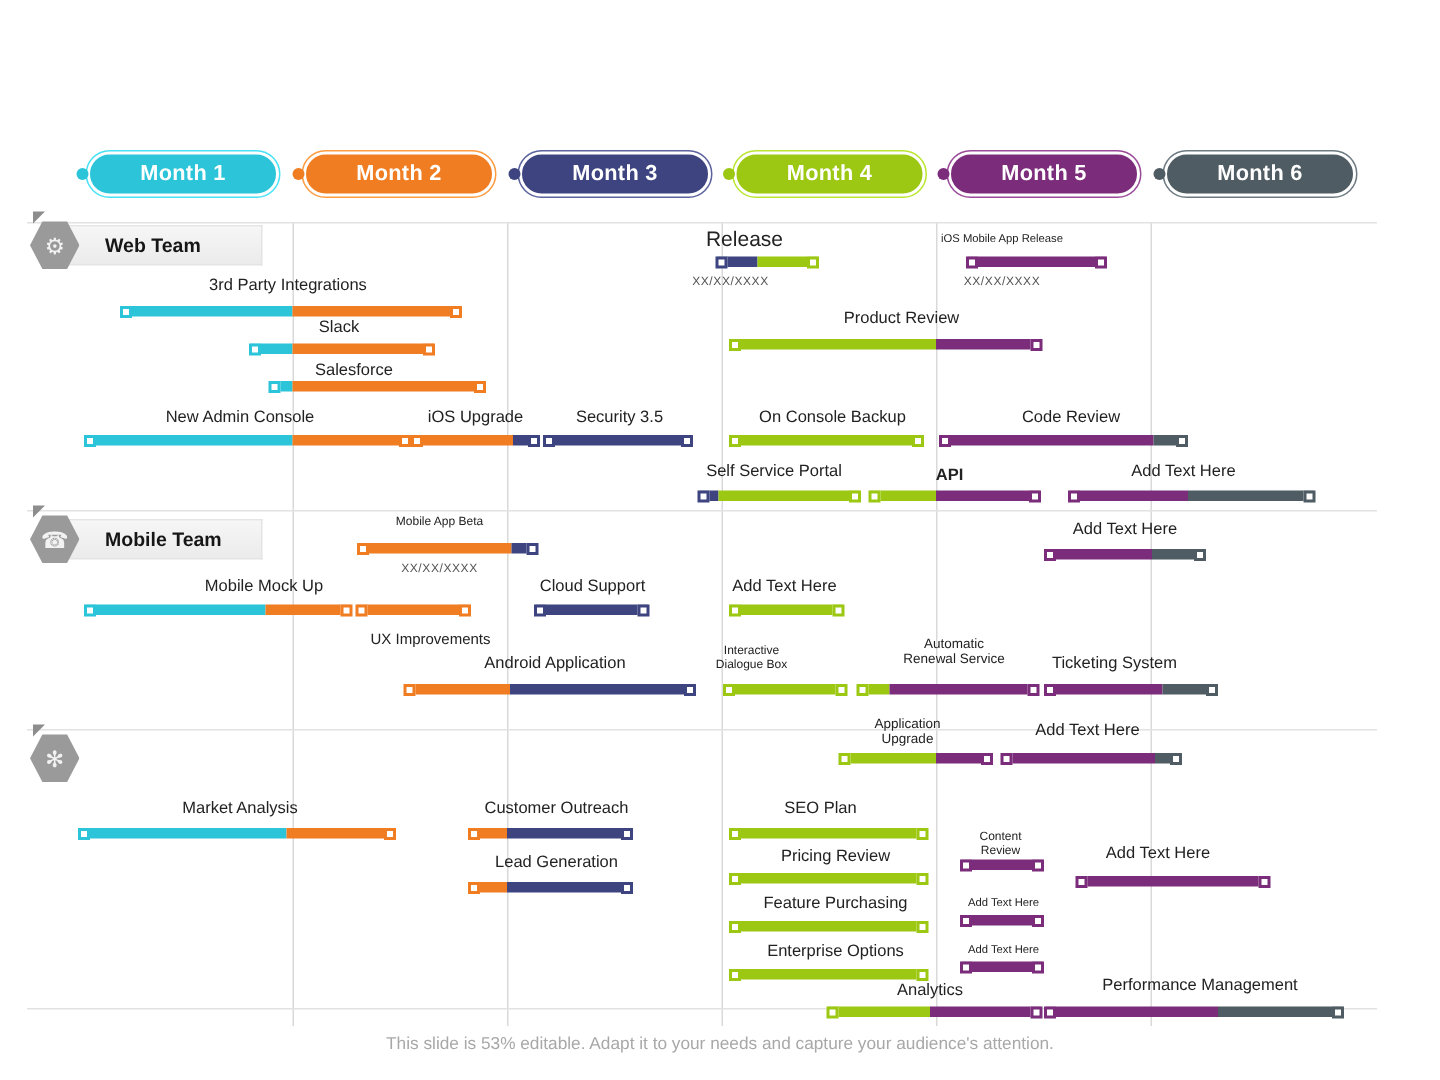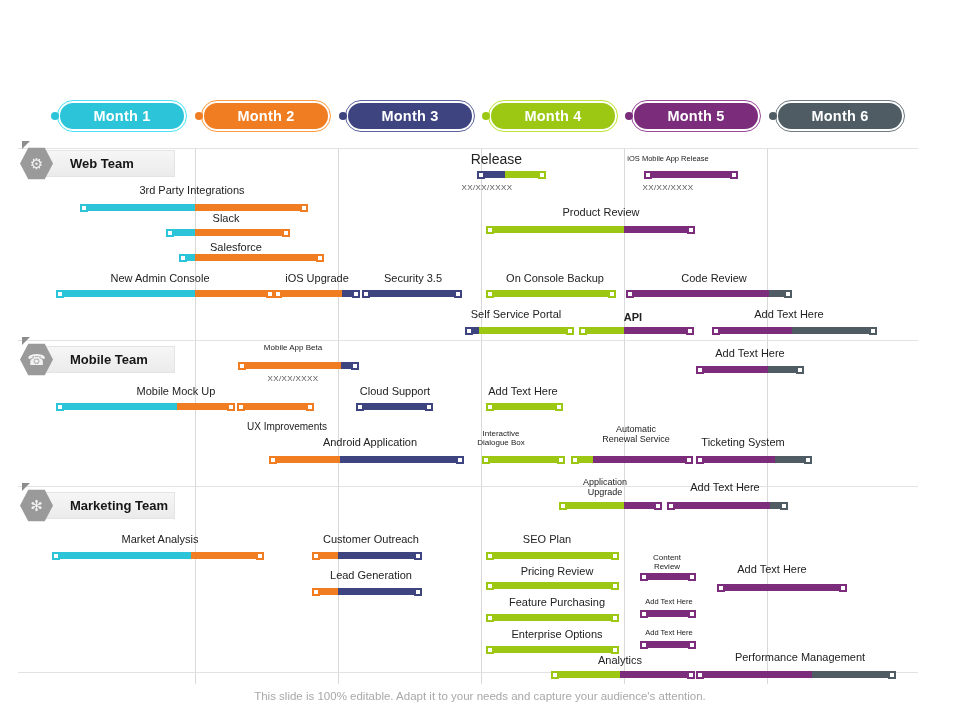--- a/index.html
+++ b/index.html
@@ -150,23 +150,20 @@
       </div>
       <div class="team" style="left: 20px; top: 346px; width: 155px;">
         <span class="corner"></span>
         <span class="plate" style="width: 137px;">
           <span>Mobile Team</span>
         </span>
         <span class="hex">☎</span>
       </div>
       <div class="team" style="left: 20px; top: 492px; width: 155px;">
         <span class="corner"></span>
-        <span class="plate" style="width: 137px;">
-          <span>Marketing Team</span>
-        </span>
         <span class="hex">✻</span>
       </div>
     </div>
   <div id="bars-layer">
       <div class="bar-label" style="left: 452px; top: 152px; width: 70px; font-size: 14px; white-space: nowrap; text-align: right;">Release</div>
       <div class="bar" style="left: 478px; top: 171px; width: 67px;">
         <div class="seg" style="width: 27px; background: rgb(61, 68, 128);"></div>
         <div class="seg" style="width: 40px; background: rgb(156, 200, 19);"></div>
         <span class="cap l" style="border-color: rgb(61, 68, 128);"></span>
         <span class="cap r" style="border-color: rgb(156, 200, 19);"></span>
@@ -424,14 +421,14 @@
       </div>
       <div class="bar-label" style="left: 700px; top: 651px; width: 200px; font-size: 11px; white-space: nowrap;">Performance Management</div>
       <div class="bar" style="left: 697px; top: 671px; width: 198px;">
         <div class="seg" style="width: 115px; background: rgb(123, 45, 123);"></div>
         <div class="seg" style="width: 83px; background: rgb(79, 92, 99);"></div>
         <span class="cap l" style="border-color: rgb(123, 45, 123);"></span>
         <span class="cap r" style="border-color: rgb(79, 92, 99);"></span>
       </div>
     </div>
 
-  <div id="footer">This slide is 100% editable. Adapt it to your needs and capture your audience's attention.</div>
+  <div id="footer">This slide is 53% editable. Adapt it to your needs and capture your audience's attention.</div>
 </div>
 
 </body></html>

